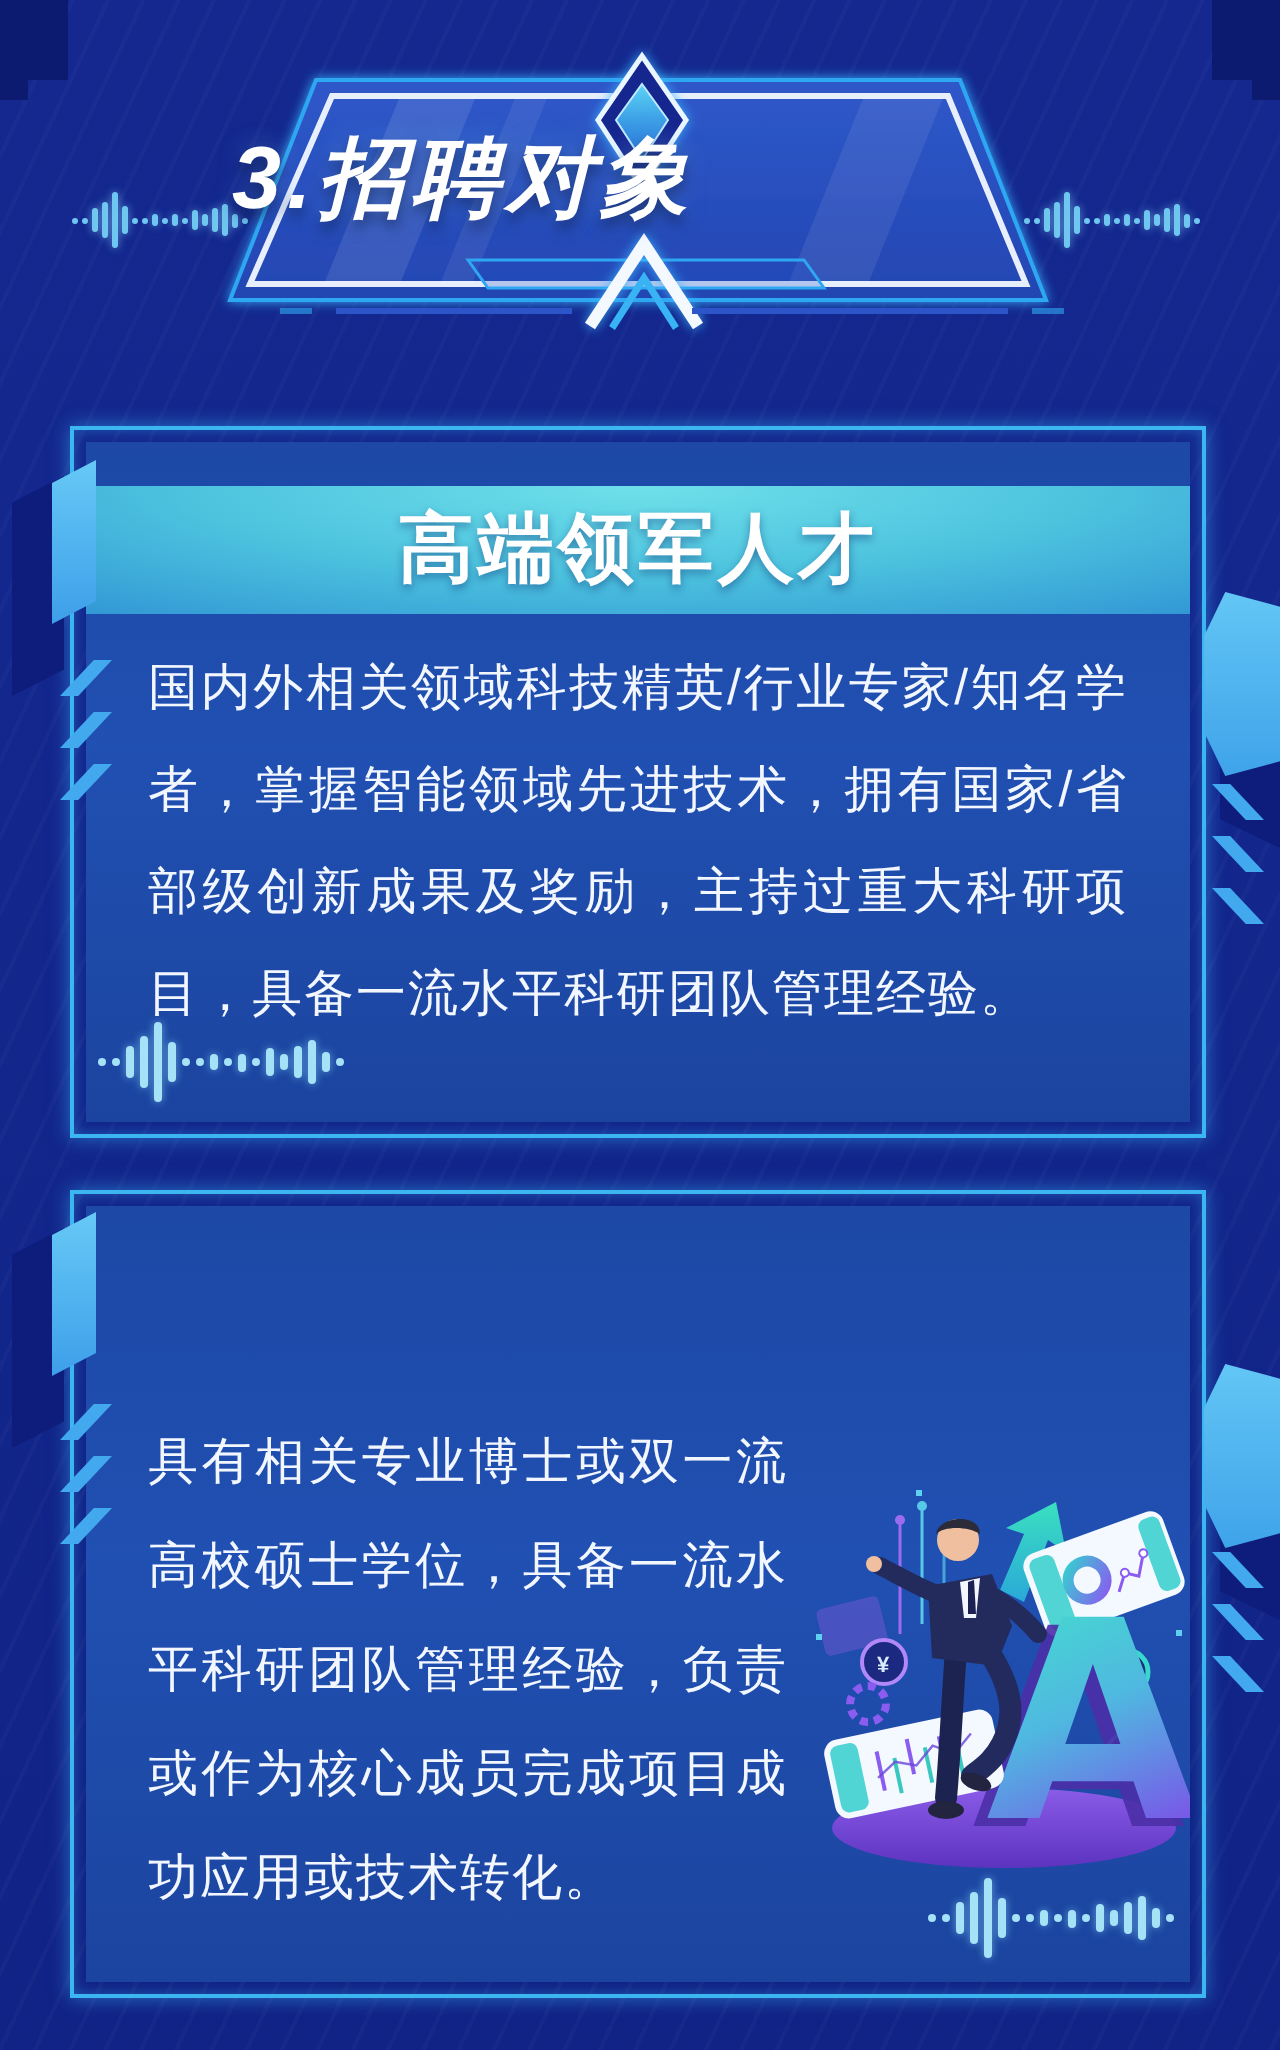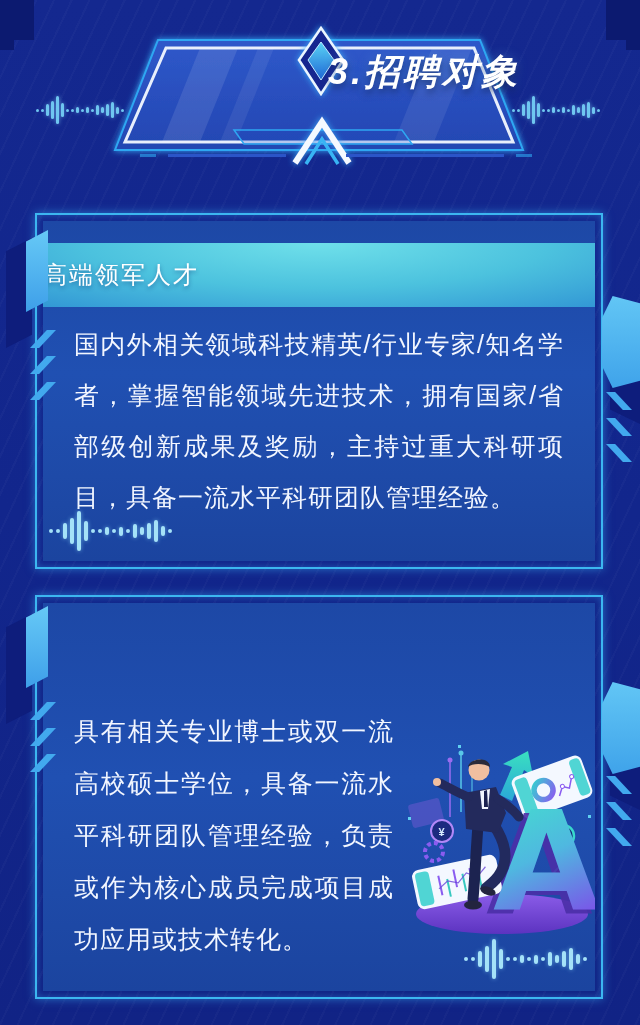--- a/index.html
+++ b/index.html
@@ -8,22 +8,22 @@
     position:relative;width:640px;height:1025px;overflow:hidden;
     background:
       repeating-linear-gradient(115deg, rgba(255,255,255,0.025) 0 2px, transparent 2px 16px),
       linear-gradient(180deg,#14288f 0%, #12268c 50%, #112385 100%);
     font-family:"Liberation Sans","DejaVu Sans",sans-serif;
   }
   .corner-dark{position:absolute;background:#0c1a70;}
   
   .banner-svg{position:absolute;left:0;top:0;}
   .banner-title{
-    position:absolute;left:116px;top:48px;width:404px;text-align:right;
-    font-size:36px;font-weight:bold;font-style:italic;color:#ffffff;letter-spacing:3px;
+    position:absolute;left:116px;top:60px;width:404px;text-align:left;
+    font-size:44px;font-weight:bold;font-style:italic;color:#ffffff;letter-spacing:3px;
     text-shadow:0 4px 7px rgba(5,15,60,.55), 0 0 12px rgba(120,200,255,.35);
   }
   .banner-subtitle{
     position:absolute;left:0;top:164px;width:640px;text-align:center;
     font-size:23px;font-weight:bold;font-style:italic;color:#ffffff;letter-spacing:1px;
   }
   
   .waveform{position:absolute;display:flex;align-items:center;gap:3px;--wf:#9adef8;}
   .waveform .wf-bar{width:4px;border-radius:2px;background:var(--wf);box-shadow:0 0 4px rgba(140,220,255,.6);}
   .waveform .wf-dot{width:4px;height:4px;border-radius:50%;background:var(--wf);}
@@ -38,22 +38,22 @@
   }
   .card-inner{
     position:absolute;inset:6px;
     background:linear-gradient(180deg,#1d48a6 0%, #2050b2 45%, #1e4aa8 75%, #1b449f 100%);
   }
   .band{
     position:absolute;left:0;right:0;height:64px;
     background:radial-gradient(120% 200% at 50% 0%, #6fe0ea 0%, #4cc2de 35%, #3094d4 68%, #2a6cc6 100%);
   }
   .band-title{
-    width:100%;line-height:64px;
-    font-size:24px;font-weight:normal;color:#ffffff;letter-spacing:2px;
+    width:100%;text-align:center;line-height:64px;
+    font-size:38px;font-weight:bold;color:#ffffff;letter-spacing:2px;
     text-shadow:0 2px 4px rgba(10,40,110,.45);
   }
   .card-body{
     position:absolute;color:#f2f6ff;font-size:25px;line-height:51px;
     letter-spacing:1px;text-align:justify;
   }
   .illu-float{float:right;width:195px;height:205px;margin:32px 0 0 6px;shape-outside:inset(0);}
   
   .deco{position:absolute;}
   .deco .backing{position:absolute;background:#0e1d7c;}

